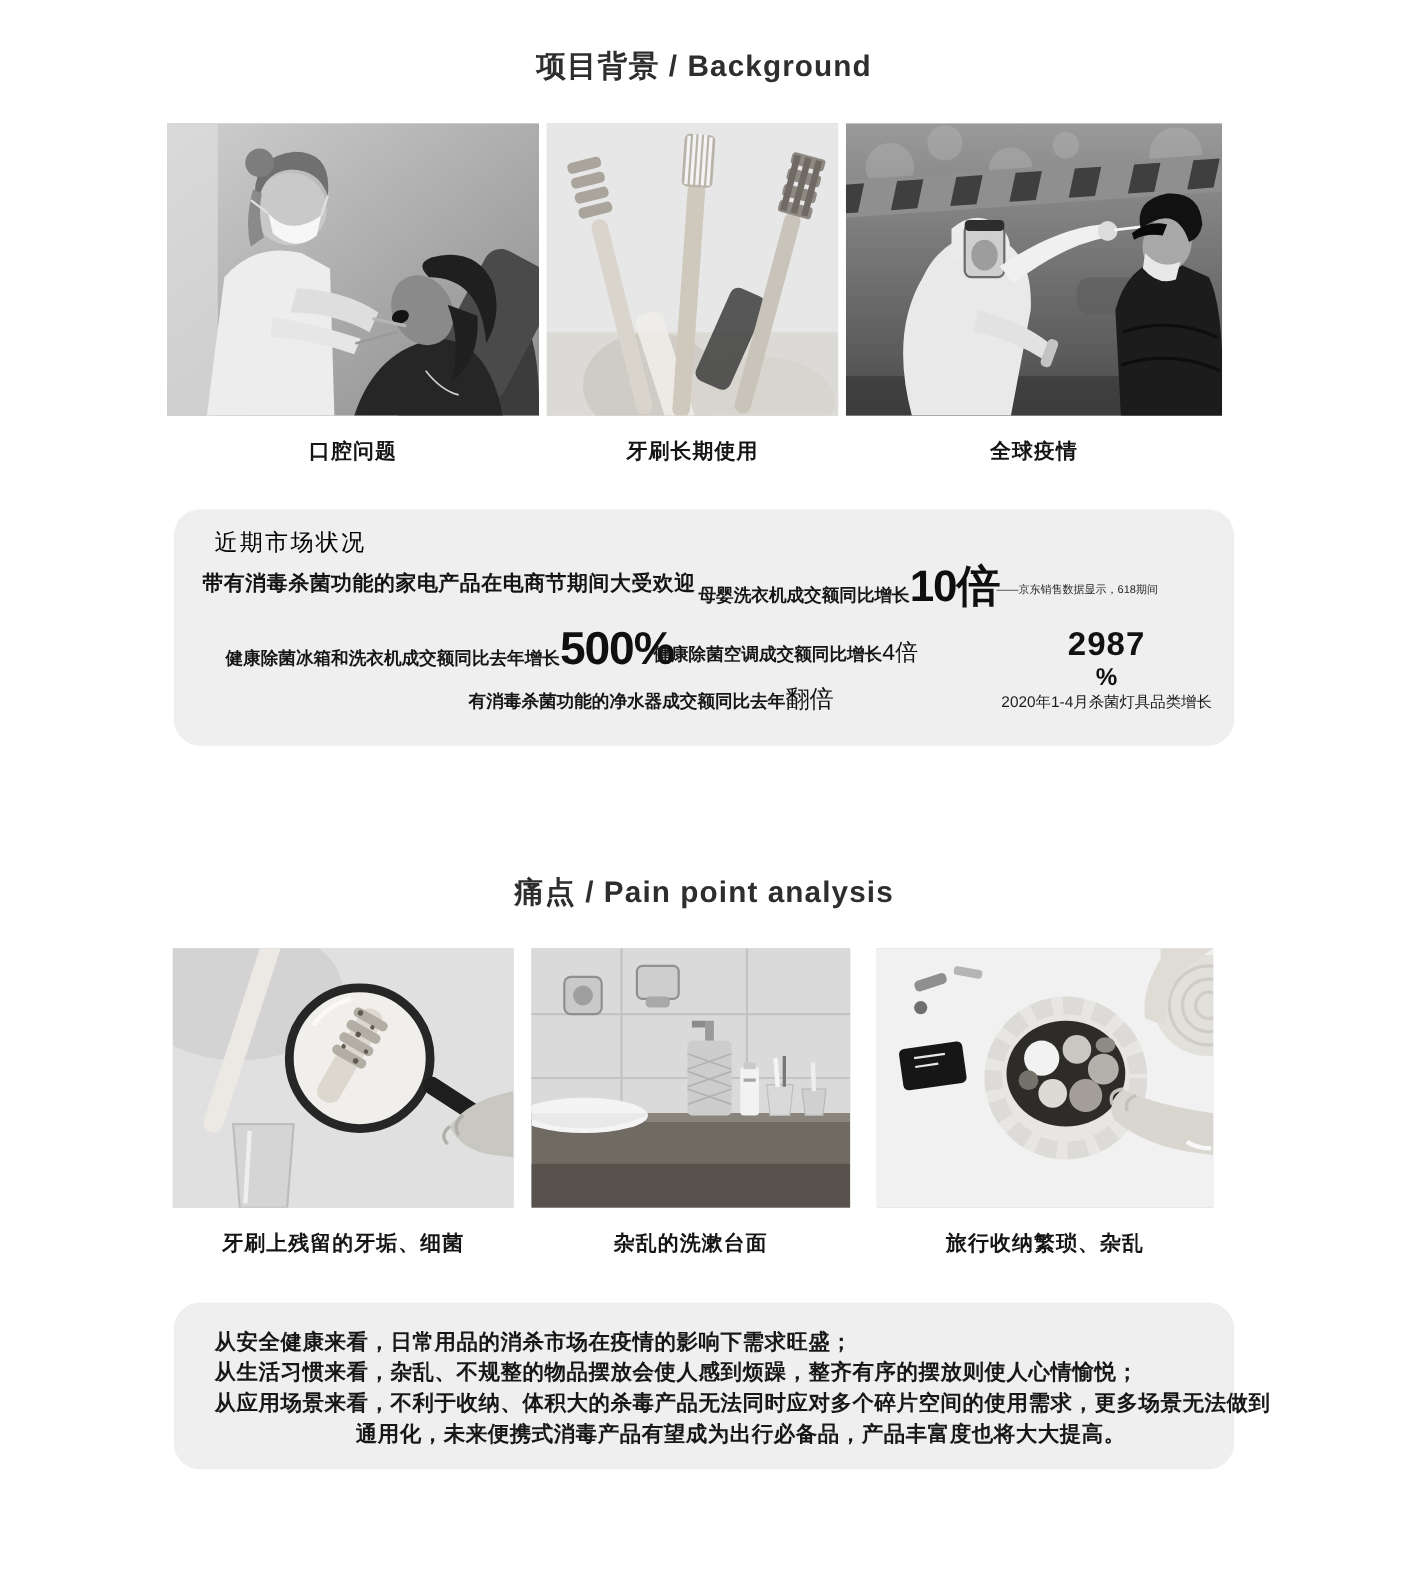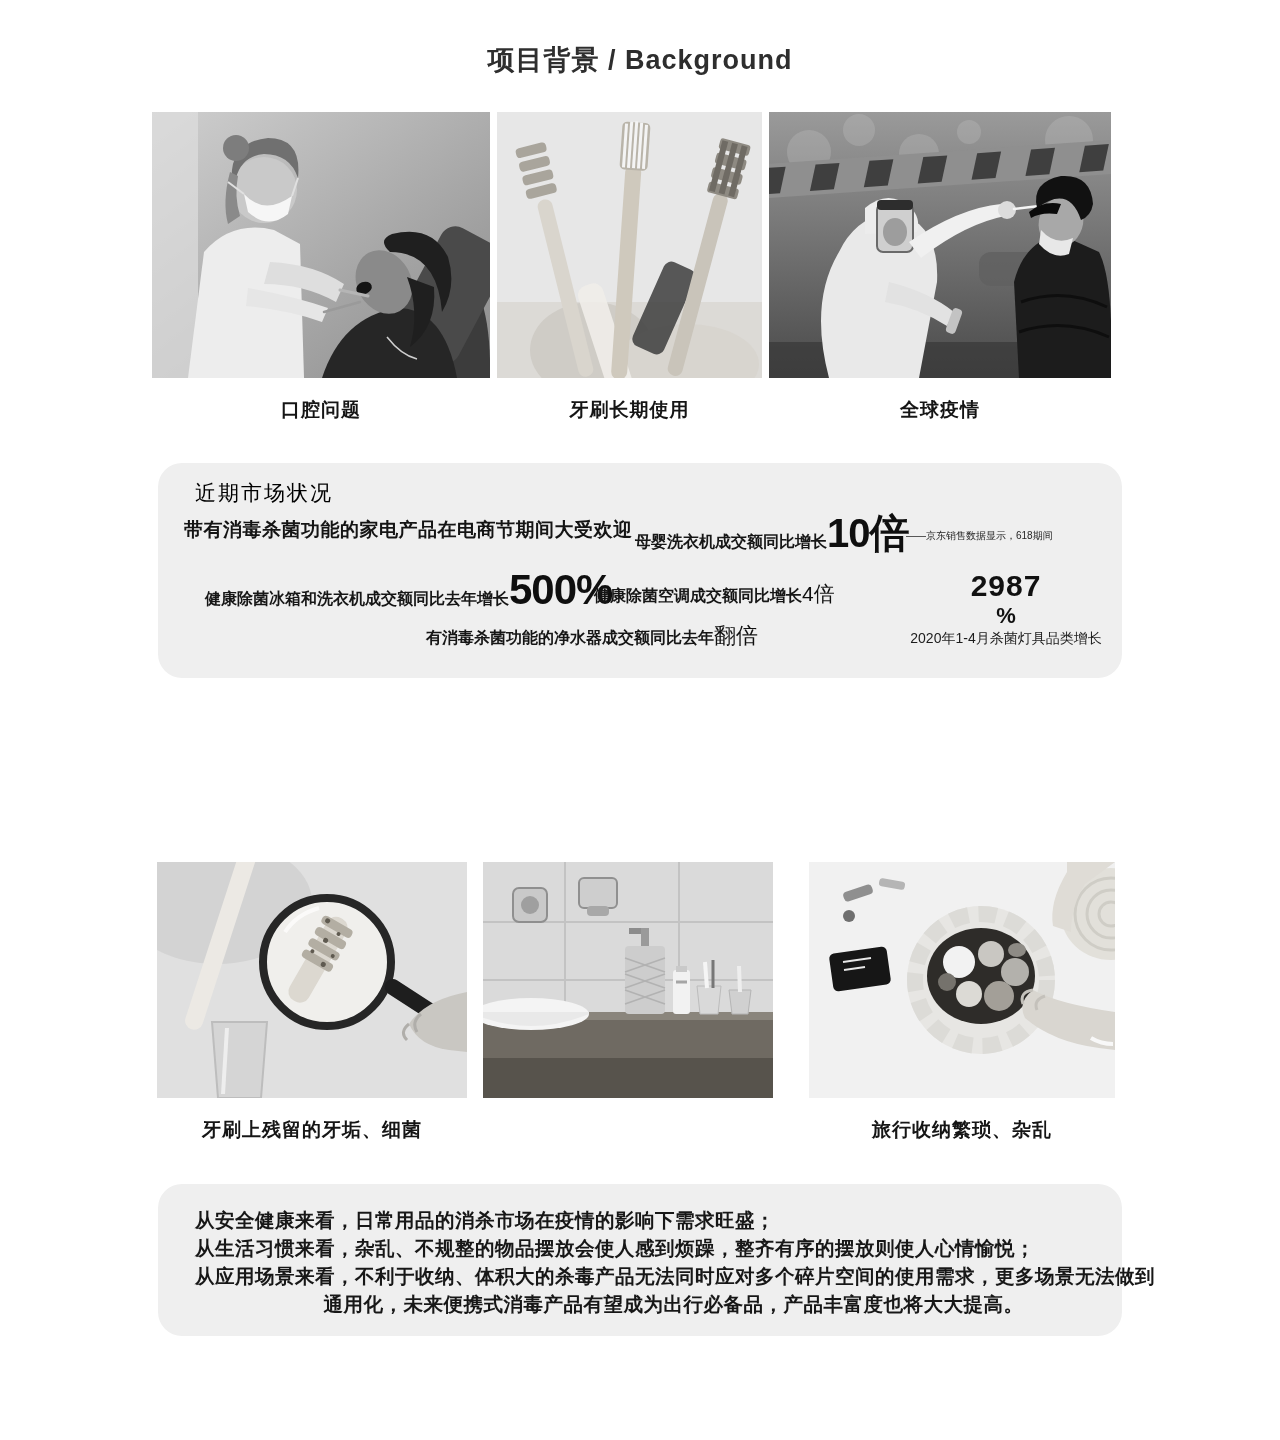--- a/index.html
+++ b/index.html
@@ -17,21 +17,21 @@
     font-size: 27px; font-weight: 600; color: #2e2e2e; letter-spacing: 1px;
   }
   .t1 { top: 42px; }
   .t2 { top: 793px; }
 
   
   .photo-row { position: absolute; display: flex; align-items: flex-start; }
   .row1 { left: 152px; top: 112px; gap: 7px; }
   .row2 { left: 157px; top: 862px; }
   .row2 .ph + .ph { margin-left: 16px; }
-  .row2 .ph:last-child { margin-left: 36px; font-family: Liberation Serif, serif; }
+  .row2 .ph:last-child { margin-left: 24px; font-family: Liberation Serif, serif; }
   .ph { display: block; }
   .ph .img { overflow: hidden; background: #d8d8d8; }
   .ph .img svg { display: block; }
   .row1 .img { height: 266px; }
   .row2 .img { height: 236px; }
   .ph figcaption {
     margin-top: 19px; text-align: center;
     font-size: 19px; font-weight: 600; color: #151515; letter-spacing: 1px;
   }
 
@@ -251,20 +251,21 @@
       <div class="pct">%</div>
       <div class="cap">2020年1-4月杀菌灯具品类增长</div>
     </div>
 
     <div class="stat stat-f">
       <span class="lbl">有消毒杀菌功能的净水器成交额同比去年</span>
       <span class="mid">翻倍</span>
     </div>
   </section>
 
+  <h1 class="sec-title t2">痛点 / Pain point analysis</h1>
 
   <div class="photo-row row2">
 
     <figure class="ph" style="width:310px">
       <div class="img">
         <svg viewBox="0 0 310 236" width="310" height="236" aria-hidden="true">
           <rect width="310" height="236" fill="#e0e0e0"></rect>
           <ellipse cx="60" cy="40" rx="95" ry="62" fill="#cdcdcd" opacity=".7"></ellipse>
           <path d="M55 160 L110 160 L104 236 L61 236 Z" fill="#d4d4d4" opacity=".9"></path>
           <path d="M55 160 L110 160 L104 236 L61 236 Z" fill="none" stroke="#bdbdbd" stroke-width="2"></path>
@@ -331,20 +332,21 @@
           <rect x="190" y="108" width="17" height="44" rx="3" fill="#f2f2f2"></rect>
           <rect x="193" y="104" width="11" height="6" fill="#c9c9c9"></rect>
           <line x1="193" y1="120" x2="204" y2="120" stroke="#a5a5a5" stroke-width="3"></line>
           <path d="M214 124 L238 124 L235 152 L217 152 Z" fill="#d9d9d9" stroke="#bcbcbc"></path>
           <line x1="222" y1="100" x2="224" y2="126" stroke="#f5f5f5" stroke-width="4"></line>
           <line x1="230" y1="98" x2="230" y2="126" stroke="#777777" stroke-width="3"></line>
           <path d="M246 128 L268 128 L265 152 L249 152 Z" fill="#d0d0d0" stroke="#b5b5b5"></path>
           <line x1="256" y1="104" x2="257" y2="130" stroke="#eeeeee" stroke-width="4"></line>
         </svg>
       </div>
+      <figcaption>杂乱的洗漱台面</figcaption>
     </figure>
 
     <figure class="ph" style="width:306px">
       <div class="img">
         <svg viewBox="0 0 306 236" width="306" height="236" aria-hidden="true">
           <rect width="306" height="236" fill="#f1f1f1"></rect>
           <ellipse cx="302" cy="52" rx="50" ry="46" fill="#e2e0da"></ellipse>
           <g fill="none" stroke="#cfcdc6" stroke-width="3">
             <circle cx="302" cy="52" r="36"></circle>
               <circle cx="302" cy="52" r="24"></circle>

